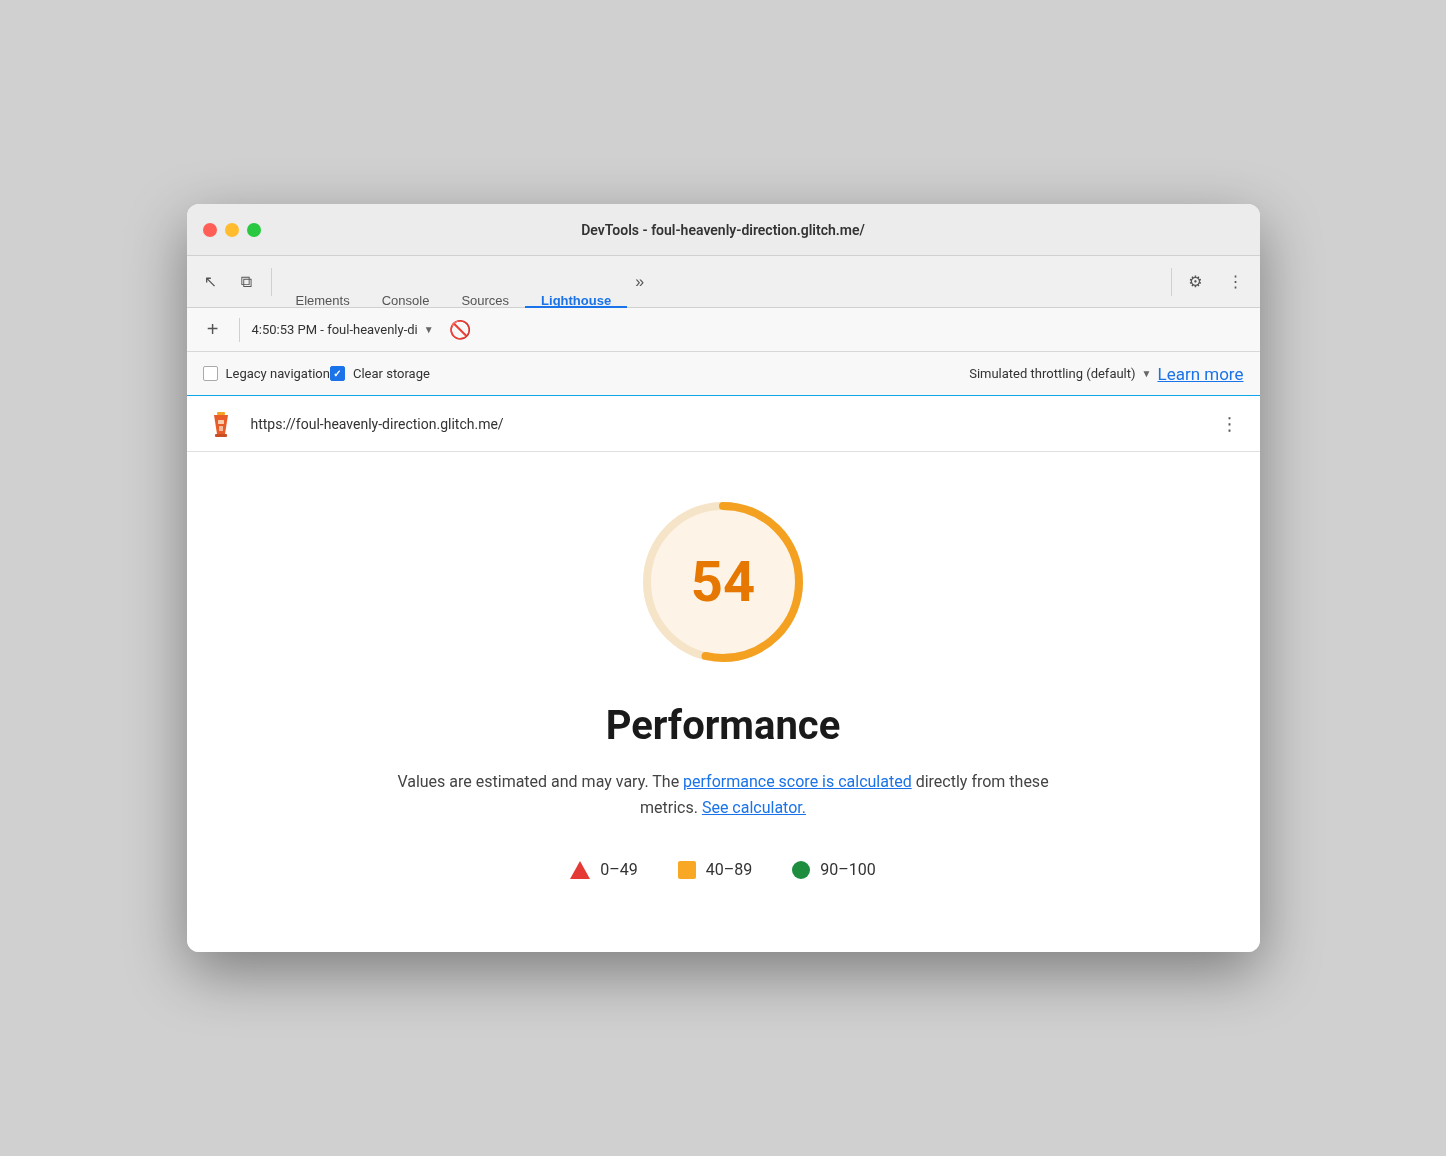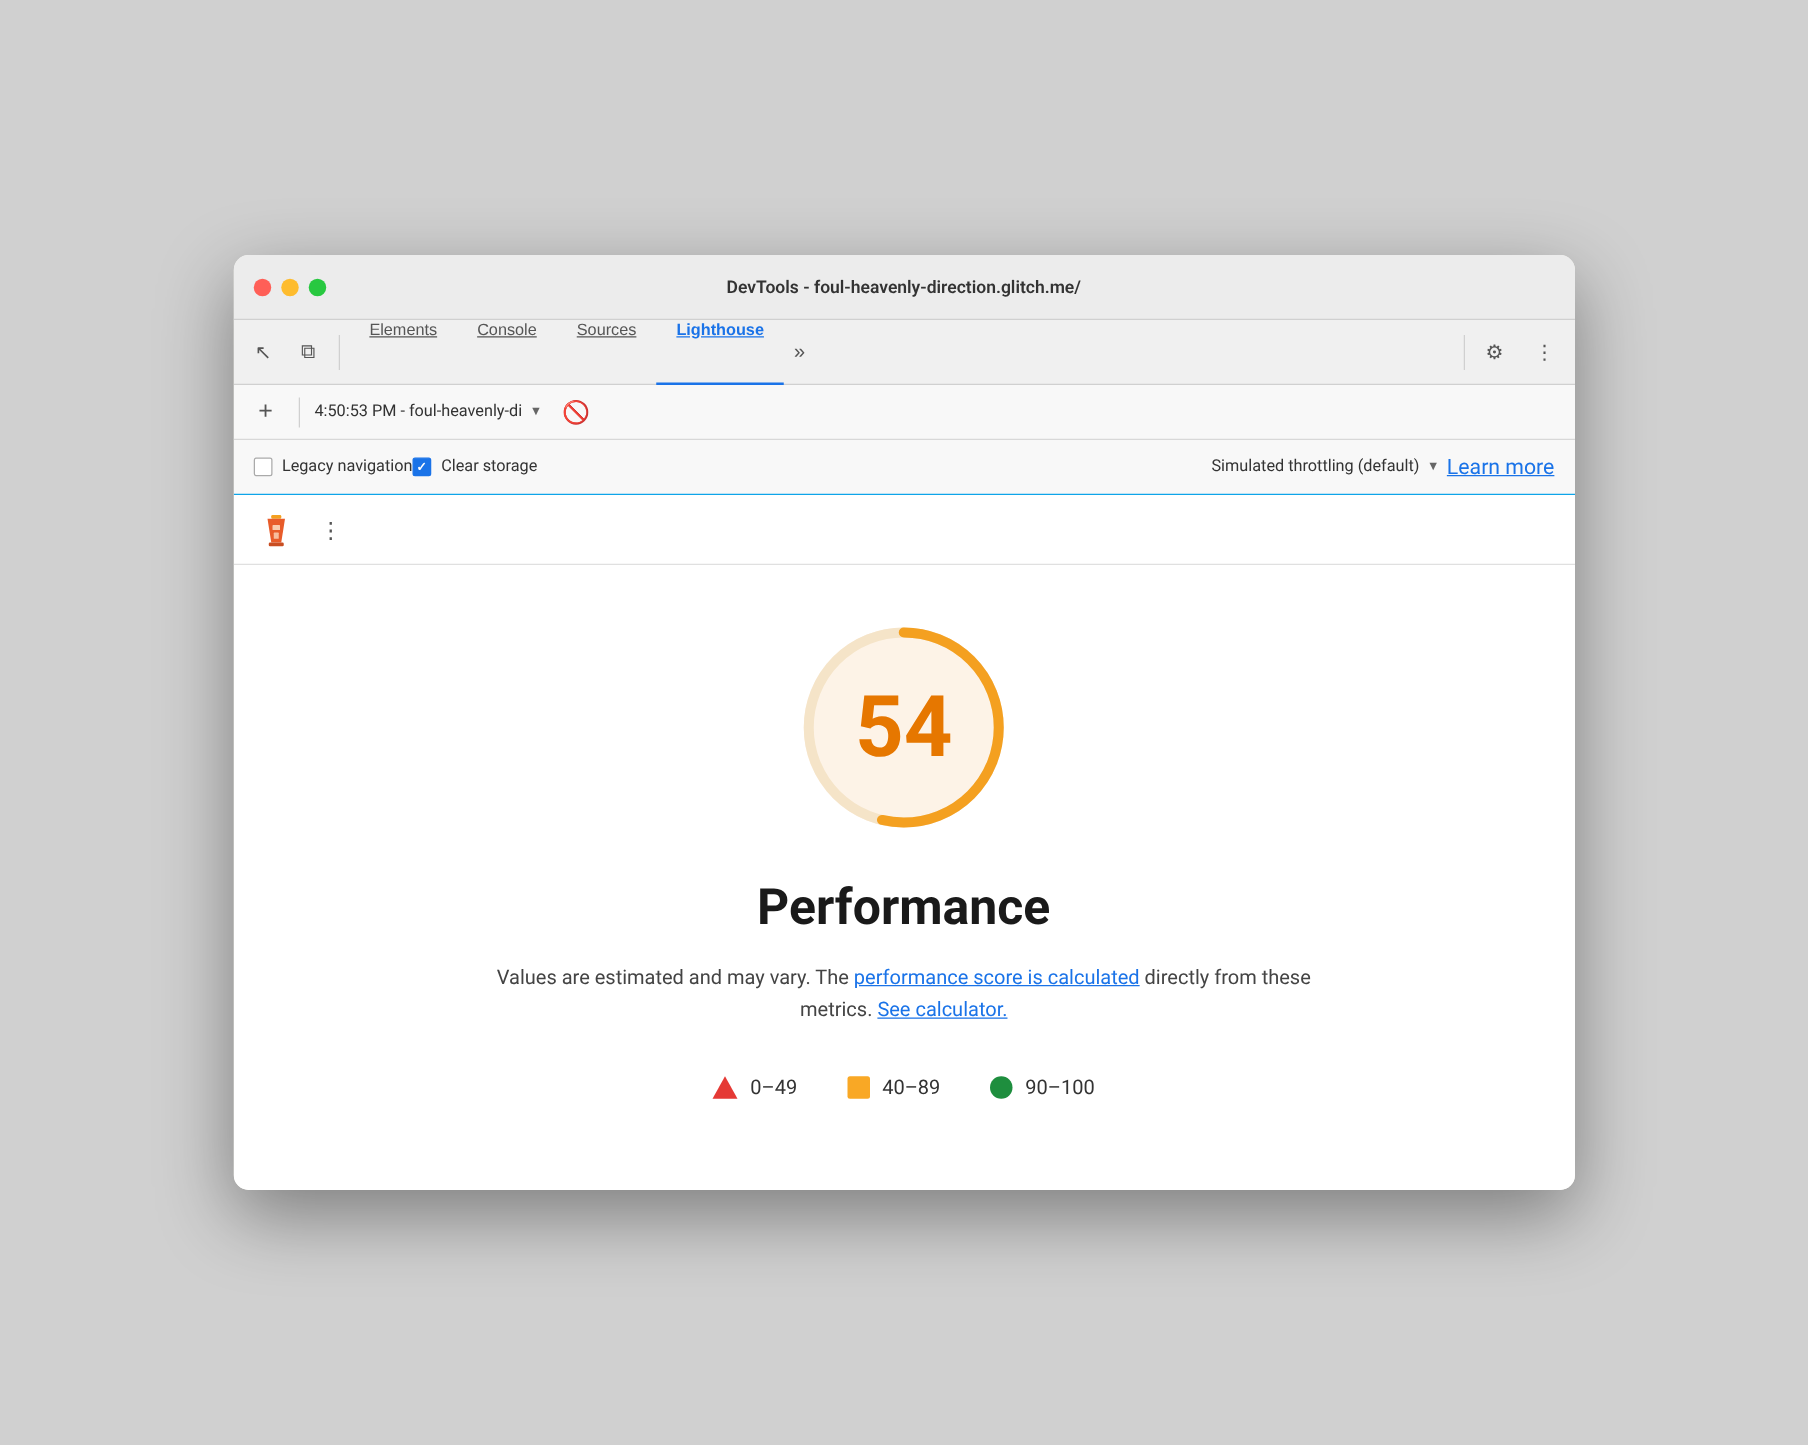--- a/index.html
+++ b/index.html
@@ -93,29 +93,28 @@
     .tab-list {
       display: flex;
       align-items: stretch;
       height: 52px;
       flex: 1;
     }
 
     .tab {
       padding: 0 16px;
       display: flex;
-      align-items: flex-start;
+      align-items: flex-end;
       font-size: 13px;
       color: #555;
       cursor: pointer;
       border: none;
       background: transparent;
       white-space: nowrap;
       position: relative;
-      text-decoration: underline;
     }
 
     .tab.active {
       color: #1a73e8;
       font-weight: 600;
     }
 
     .tab.active::after {
       content: '';
       position: absolute;
@@ -321,21 +320,21 @@
 
     .score-svg {
       position: absolute;
       width: 180px;
       height: 180px;
       transform: rotate(-90deg);
     }
 
     .score-number {
       position: relative;
-      font-size: 68px;
+      font-size: 56px;
       font-weight: 700;
       color: #e67700;
       z-index: 1;
     }
 
     
     .performance-title {
       font-size: 40px;
       font-weight: 700;
       color: #1a1a1a;
@@ -482,20 +481,21 @@
 
     <svg class="lighthouse-icon" viewBox="0 0 36 36" xmlns="http://www.w3.org/2000/svg">
 
       <rect x="14" y="6" width="8" height="3" rx="1" fill="#f4a020"></rect>
       <polygon points="11,9 25,9 22,28 14,28" fill="#e85c2a"></polygon>
       <rect x="12" y="28" width="12" height="3" rx="1" fill="#c94e22"></rect>
       <rect x="15" y="14" width="6" height="4" rx="0.5" fill="#fde8d0" opacity="0.8"></rect>
 
       <rect x="16" y="20" width="4" height="5" rx="0.5" fill="#fde8d0" opacity="0.7"></rect>
     </svg>
+    <span class="url-text">https://foul-heavenly-direction.glitch.me/</span>
     <div class="more-vert">
       <span>⋮</span>
     </div>
   </div>
 
   <div class="main-content">
 
     <div class="score-container">
       <div class="score-circle-bg"></div>
       <svg class="score-svg" viewBox="0 0 180 180">

